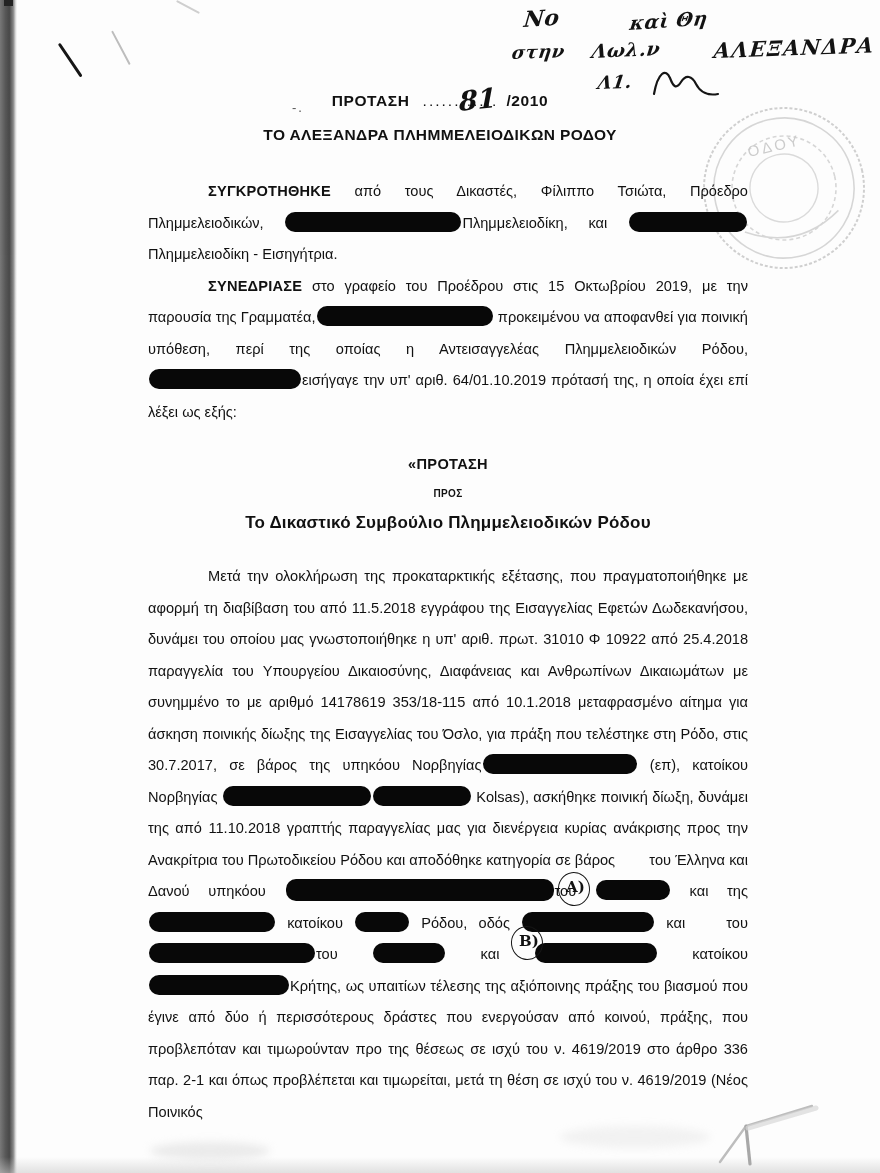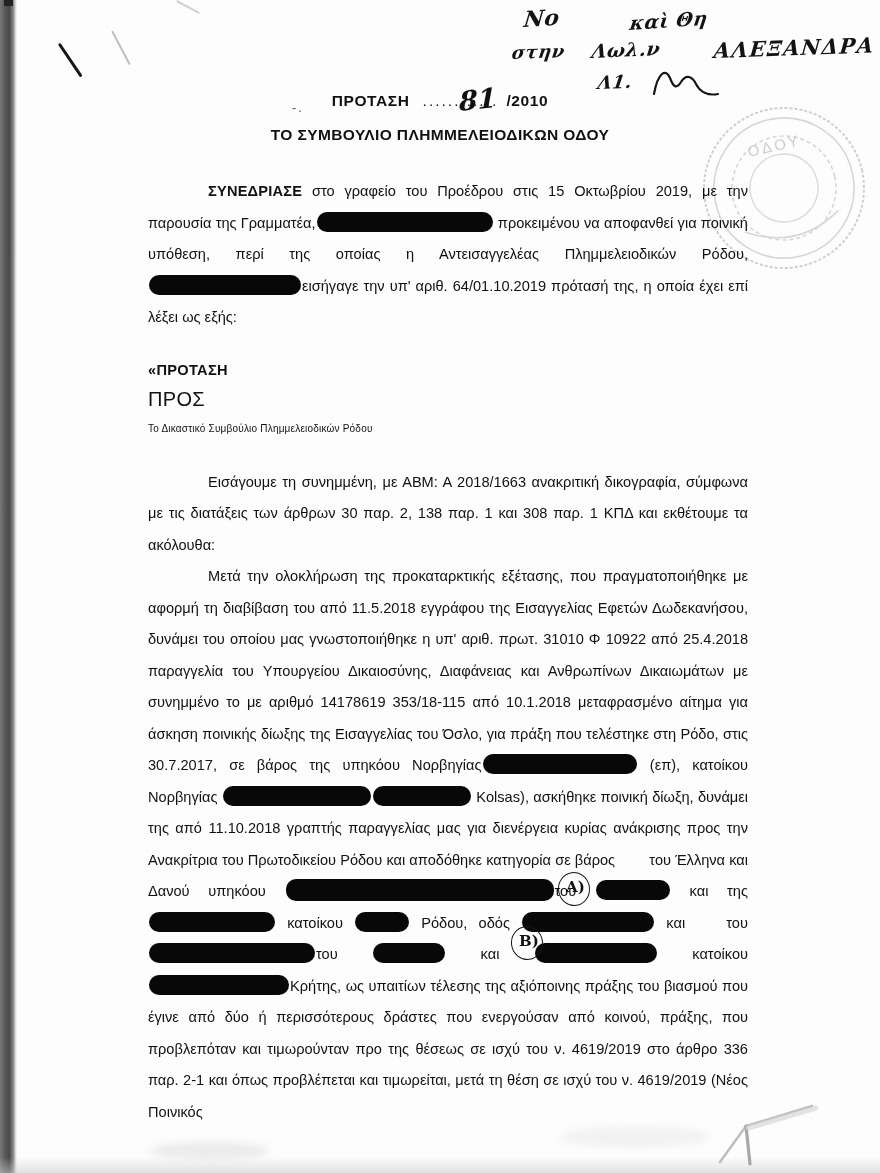--- a/index.html
+++ b/index.html
@@ -179,25 +179,26 @@
     text-align: justify;
     text-justify: inter-word;
   }
   .body p { margin: 0; }
   .body p.indent { text-indent: 60px; }
   .lead { font-weight: 700; letter-spacing: .2px; }
 
   .center-block {
     margin-top: 22px;
     margin-bottom: 24px;
+    text-align: center;
   }
   .center-block .cline { line-height: 29px; }
   .center-block .c1 { font-weight: 700; font-size: 14.6px; letter-spacing: .3px; }
-  .center-block .c2 { font-weight: 400; font-size: 20px; letter-spacing: .3px; }
-  .center-block .c3 { font-weight: 400; font-size: 10px; letter-spacing: .2px; }
+  .center-block .c2 { font-weight: 700; font-size: 10px; letter-spacing: .3px; }
+  .center-block .c3 { font-weight: 700; font-size: 17px; letter-spacing: .2px; }
 
   
   .rd {
     display: inline-block;
     vertical-align: -4px;
     height: 20px;
     background: #080808;
     border-radius: 10px;
     margin: 0 1px;
   }
@@ -267,31 +268,31 @@
   <div class="doc">
 
     <div class="prefix-dots">-.</div>
 
     <div class="numline">
       <span>ΠΡΟΤΑΣΗ</span>
       <span class="dots">............</span><span>/2010</span>
     </div>
     <div class="num-hand">81</div>
 
-    <div class="title2">ΤΟ ΣΥΜΒΟΥΛΙΟ ΠΛΗΜΜΕΛΕΙΟΔΙΚΩΝ ΟΔΟΥ</div>
+    <div class="title2">ΤΟ ΑΛΕΞΑΝΔΡΑ ΠΛΗΜΜΕΛΕΙΟΔΙΚΩΝ ΡΟΔΟΥ</div>
 
     <div class="body">
       <div id="para-host">
+          <p class="indent"><span class="lead">ΣΥΓΚΡΟΤΗΘΗΚΕ</span><span> από τους Δικαστές, Φίλιππο Τσιώτα, Πρόεδρο Πλημμελειοδικών, </span><span class="rd" style="width: 176px;"></span><span>Πλημμελειοδίκη, και </span><span class="rd" style="width: 118px;"></span><span> Πλημμελειοδίκη - Εισηγήτρια.</span></p>
           <p class="indent"><span class="lead">ΣΥΝΕΔΡΙΑΣΕ</span><span> στο γραφείο του Προέδρου στις 15 Οκτωβρίου 2019, με την παρουσία της Γραμματέα,</span><span class="rd" style="width: 176px;"></span><span> προκειμένου να αποφανθεί για ποινική υπόθεση, περί της οποίας η Αντεισαγγελέας Πλημμελειοδικών Ρόδου, </span><span class="rd" style="width: 152px;"></span><span>εισήγαγε την υπ' αριθ. 64/01.10.2019 πρότασή της, η οποία έχει επί λέξει ως εξής:</span></p>
           <div class="center-block">
             <div class="cline c1">«ΠΡΟΤΑΣΗ</div>
             <div class="cline c2">ΠΡΟΣ</div>
             <div class="cline c3">Το Δικαστικό Συμβούλιο Πλημμελειοδικών Ρόδου</div>
           </div>
-          <p class="indent"><span>Εισάγουμε τη συνημμένη, με ΑΒΜ: Α 2018/1663 ανακριτική δικογραφία, σύμφωνα με τις διατάξεις των άρθρων 30 παρ. 2, 138 παρ. 1 και 308 παρ. 1 ΚΠΔ και εκθέτουμε τα ακόλουθα:</span></p>
           <p class="indent"><span>Μετά την ολοκλήρωση της προκαταρκτικής εξέτασης, που πραγματοποιήθηκε με αφορμή τη διαβίβαση του από 11.5.2018 εγγράφου της Εισαγγελίας Εφετών Δωδεκανήσου, δυνάμει του οποίου μας γνωστοποιήθηκε η υπ' αριθ. πρωτ. 31010 Φ 10922 από 25.4.2018 παραγγελία του Υπουργείου Δικαιοσύνης, Διαφάνειας και Ανθρωπίνων Δικαιωμάτων με συνημμένο το με αριθμό 14178619 353/18-115 από 10.1.2018 μεταφρασμένο αίτημα για άσκηση ποινικής δίωξης της Εισαγγελίας του Όσλο, για πράξη που τελέστηκε στη Ρόδο, στις 30.7.2017, σε βάρος της υπηκόου Νορβηγίας</span><span class="rd" style="width: 154px;"></span><span> (επ), κατοίκου Νορβηγίας </span><span class="rd" style="width: 148px;"></span><span class="rd" style="width: 98px;"></span><span> Kolsas), ασκήθηκε ποινική δίωξη, δυνάμει της από 11.10.2018 γραπτής παραγγελίας μας για διενέργεια κυρίας ανάκρισης προς την Ανακρίτρια του Πρωτοδικείου Ρόδου και αποδόθηκε κατηγορία σε βάρος </span><span style="display: inline-block; width: 30px;">&nbsp;</span><span>του Έλληνα και Δανού υπηκόου </span><span class="rd rd-tall" style="width: 268px;"></span><span>του </span><span class="rd" style="width: 74px;"></span><span> και της </span><span class="rd" style="width: 126px;"></span><span> κατοίκου </span><span class="rd" style="width: 54px;"></span><span> Ρόδου, οδός </span><span class="rd" style="width: 132px;"></span><span> και </span><span style="display: inline-block; width: 30px;">&nbsp;</span><span>του </span><span class="rd" style="width: 166px;"></span><span>του </span><span class="rd" style="width: 72px;"></span><span> και </span><span class="rd" style="width: 122px;"></span><span> κατοίκου </span><span class="rd" style="width: 140px;"></span><span>Κρήτης, ως υπαιτίων τέλεσης της αξιόποινης πράξης του βιασμού που έγινε από δύο ή περισσότερους δράστες που ενεργούσαν από κοινού, πράξης, που προβλεπόταν και τιμωρούνταν προ της θέσεως σε ισχύ του ν. 4619/2019 στο άρθρο 336 παρ. 2-1 και όπως προβλέπεται και τιμωρείται, μετά τη θέση σε ισχύ του ν. 4619/2019 (Νέος Ποινικός</span></p>
         </div>
     </div>
   </div>
 
   <div class="circ" id="circ-a">
     <span class="ring"></span>
     <span>Α)</span>
   </div>
   <div class="circ" id="circ-b">

